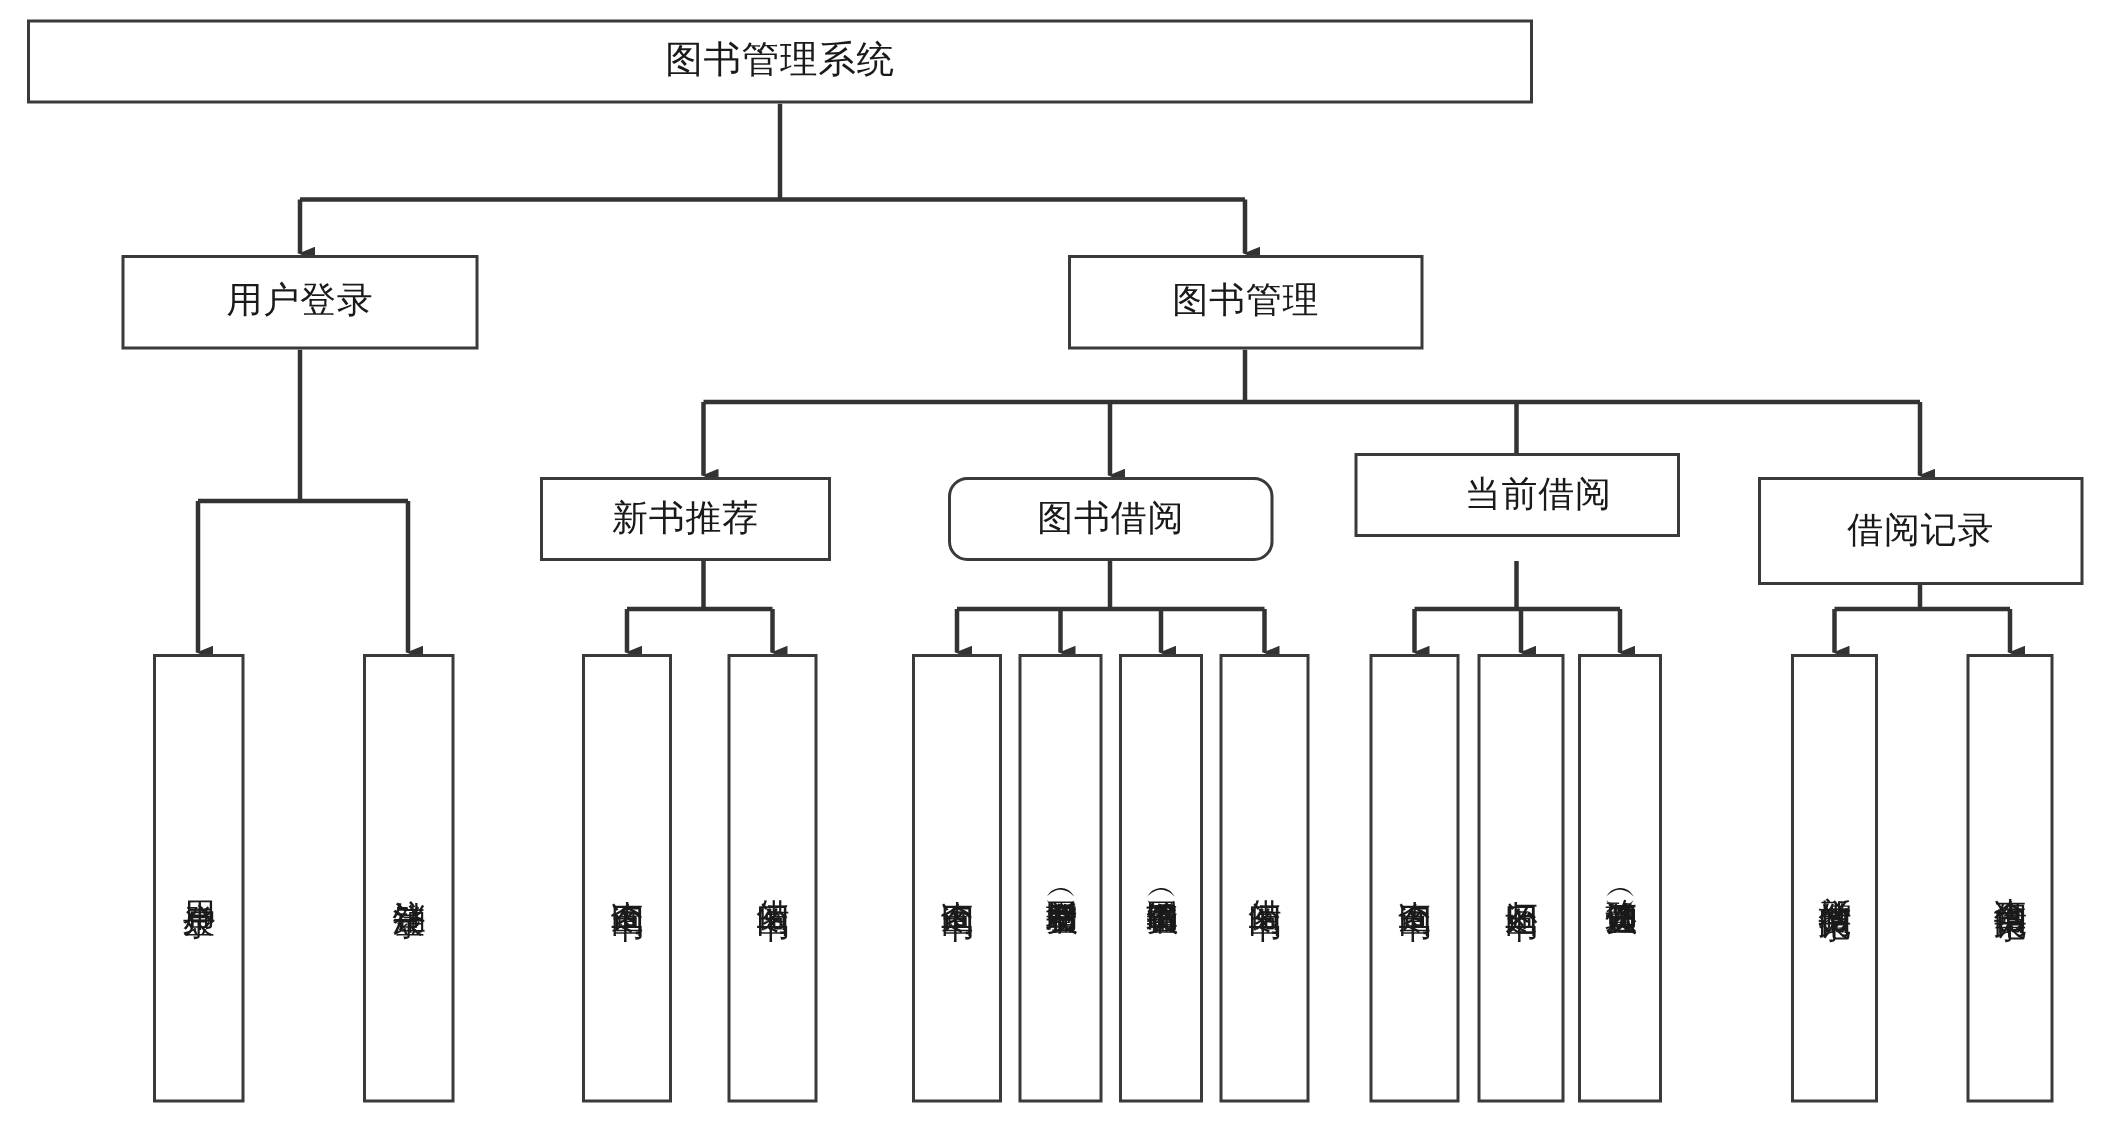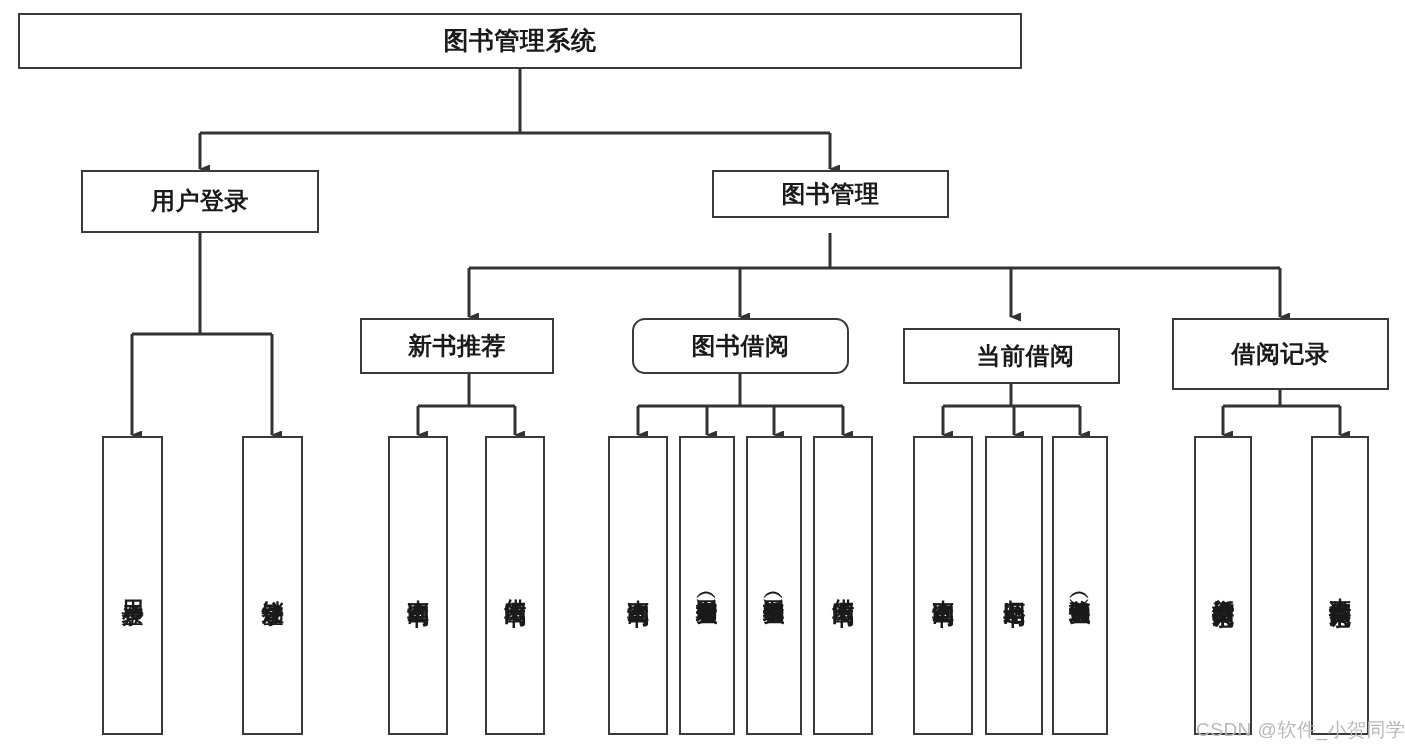--- a/index.html
+++ b/index.html
@@ -35,21 +35,20 @@
     align-items: center;
     justify-content: center;
     overflow: hidden;
   }
   .node-label {
     color: #1a1a1a;
     text-align: center;
     line-height: 1.18;
     white-space: nowrap;
     letter-spacing: 0.5px;
-    font-weight: bold;
   }
   .node-box.horizontal .node-label {
     font-size: 24px;
   }
   .node-box.root .node-label {
     font-size: 25px;
   }
   .node-box.vertical {
     align-items: center;
     justify-content: center;
@@ -134,30 +133,30 @@
         </g>
       </g>
   </svg>
   <div id="node-layer">
       <div class="node-box horizontal root" style="left: 18px; top: 13px; width: 1004px; height: 56px;">
         <span class="node-label">图书管理系统</span>
       </div>
       <div class="node-box horizontal" style="left: 81px; top: 170px; width: 238px; height: 63px;">
         <span class="node-label">用户登录</span>
       </div>
-      <div class="node-box horizontal" style="left: 712px; top: 170px; width: 237px; height: 48px;">
+      <div class="node-box horizontal" style="left: 712px; top: 170px; width: 237px; height: 63px;">
         <span class="node-label">图书管理</span>
       </div>
       <div class="node-box horizontal" style="left: 360px; top: 318px; width: 194px; height: 56px;">
         <span class="node-label">新书推荐</span>
       </div>
       <div class="node-box horizontal" style="left: 632px; top: 318px; width: 217px; height: 56px; border-radius: 13px;">
         <span class="node-label">图书借阅</span>
       </div>
-      <div class="node-box horizontal" style="left: 903px; top: 328px; width: 217px; height: 56px; padding-left: 28px;">
+      <div class="node-box horizontal" style="left: 903px; top: 302px; width: 217px; height: 56px; padding-left: 28px;">
         <span class="node-label">当前借阅</span>
       </div>
       <div class="node-box horizontal" style="left: 1172px; top: 318px; width: 217px; height: 72px;">
         <span class="node-label">借阅记录</span>
       </div>
       <div class="node-box vertical" style="left: 102px; top: 436px; width: 61px; height: 299px;">
         <span class="node-label">用户登录</span>
       </div>
       <div class="node-box vertical" style="left: 242px; top: 436px; width: 61px; height: 299px;">
         <span class="node-label">注销登录</span>
@@ -189,14 +188,13 @@
       <div class="node-box vertical tight" style="left: 1052px; top: 436px; width: 56px; height: 299px;">
         <span class="node-label">确认归还（管理员）</span>
       </div>
       <div class="node-box vertical" style="left: 1194px; top: 436px; width: 58px; height: 299px;">
         <span class="node-label">新增借阅记录</span>
       </div>
       <div class="node-box vertical" style="left: 1311px; top: 436px; width: 58px; height: 299px;">
         <span class="node-label">查询借阅记录</span>
       </div>
     </div>
-  <div class="watermark" style="left: 1196px; top: 717px;">CSDN @软件_小贺同学</div>
 </div>
 
 </body></html>

